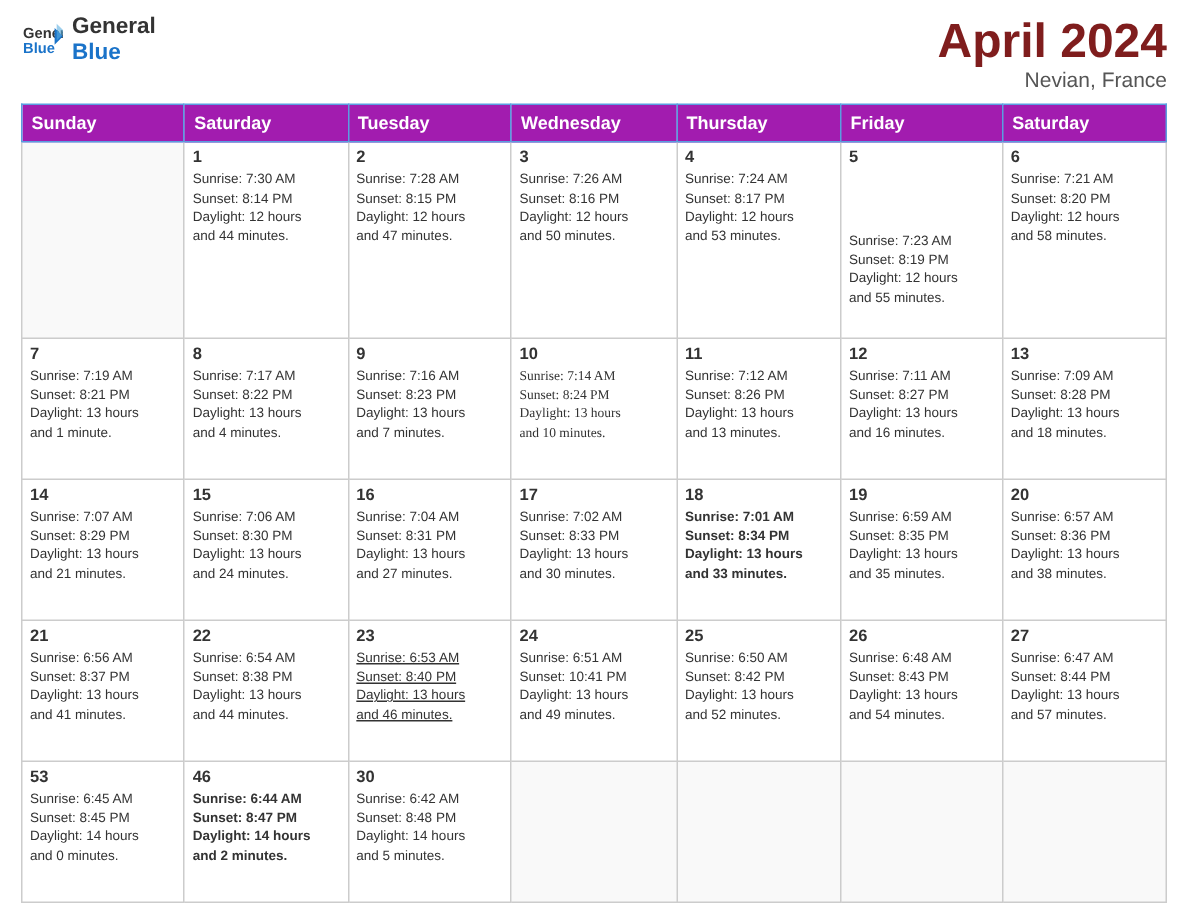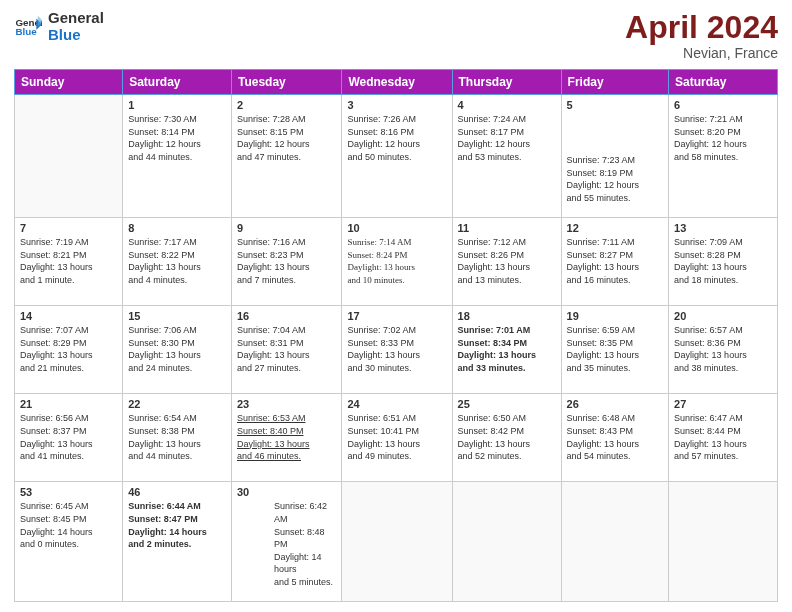--- a/index.html
+++ b/index.html
@@ -327,21 +327,21 @@
           </td>
           <td>
             <span class="day-number">46</span>
             <div class="day-info" style="white-space: pre-line; font-weight: bold;">Sunrise: 6:44 AM
 Sunset: 8:47 PM
 Daylight: 14 hours
 and 2 minutes.</div>
           </td>
           <td>
             <span class="day-number">30</span>
-            <div class="day-info" style="white-space: pre-line; margin-left: 37px;">Sunrise: 6:42 AM
+            <div class="day-info" style="white-space: pre-line;">Sunrise: 6:42 AM
 Sunset: 8:48 PM
 Daylight: 14 hours
 and 5 minutes.</div>
           </td>
           <td class="empty-cell"></td>
           <td class="empty-cell"></td>
           <td class="empty-cell"></td>
           <td class="empty-cell"></td>
         </tr>
       </tbody>

